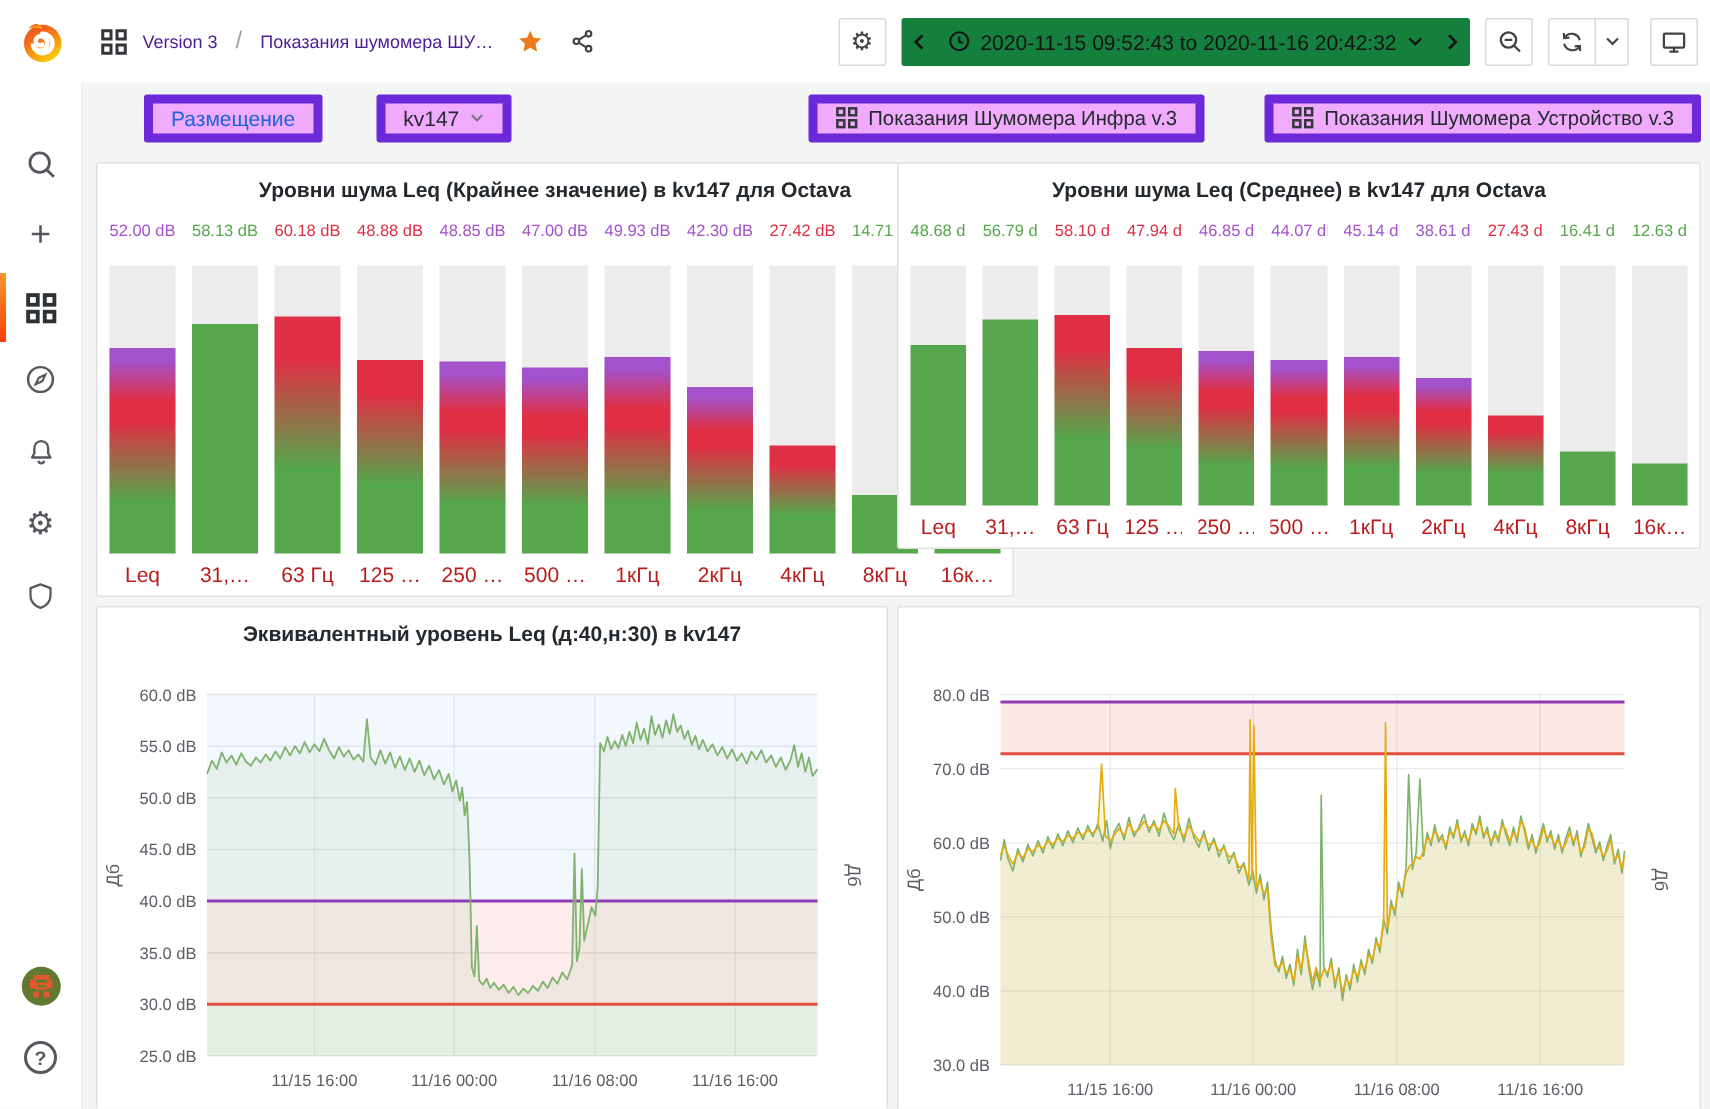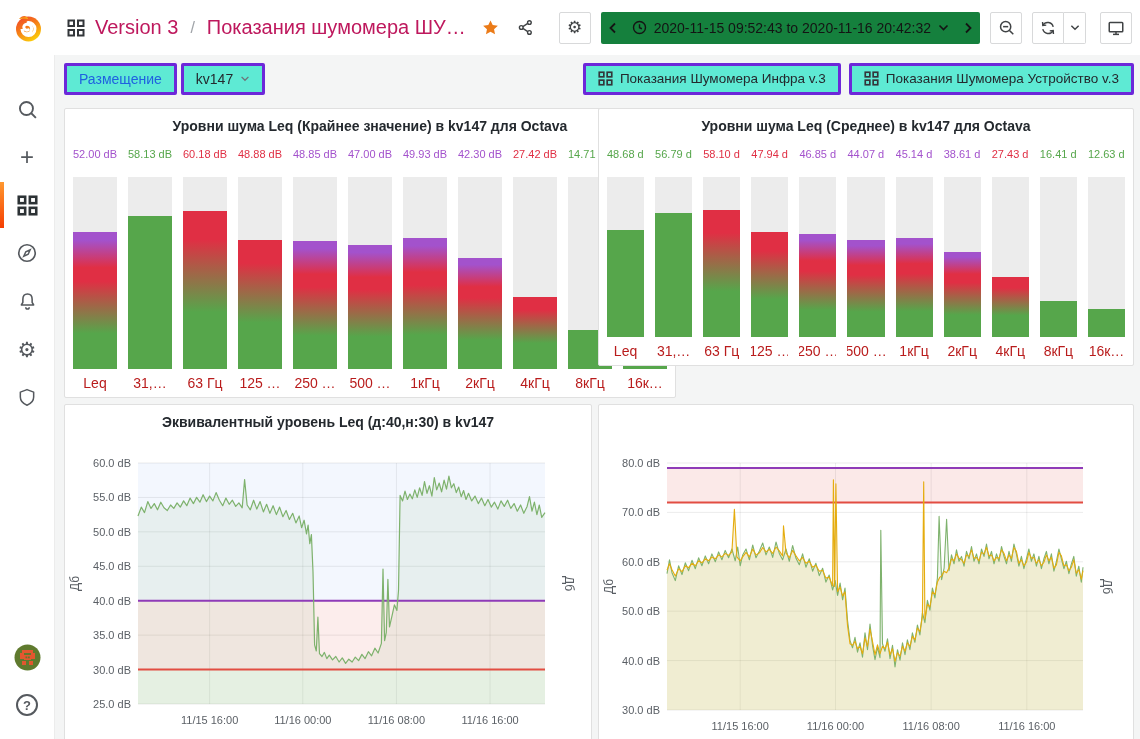--- a/index.html
+++ b/index.html
@@ -2,21 +2,21 @@
 <html><head>
 <meta charset="utf-8">
 <style>
   * { margin:0; padding:0; box-sizing:border-box; }
   html,body { width:1140px; height:739px; overflow:hidden; font-family:"Liberation Sans",sans-serif; background:#f4f5f5; }
 
   
   .topnav { position:absolute; left:0; top:0; width:1140px; height:55px; background:#fff; display:flex; align-items:center; z-index:5; }
   .logo-box { width:55px; height:55px; display:flex; align-items:center; justify-content:center; flex:0 0 55px; }
   .crumb { display:flex; align-items:center; gap:10px; padding-left:12px; }
-  .crumb-txt { font-size:20px; color:#be185d; white-space:nowrap; }
+  .crumb-txt { font-size:12px; color:#4c1d95; white-space:nowrap; }
   .crumb-sep { color:#9fa3a8; font-size:16px; padding:0 2px; }
   .nav-right { margin-left:auto; display:flex; align-items:center; gap:10px; padding-right:8px; }
   .tbtn { height:32px; min-width:32px; border:1px solid #d8d9da; background:#fff; border-radius:2px; display:flex; align-items:center; justify-content:center; color:#404345; cursor:pointer; }
   .gear-glyph { font-size:17px; line-height:1; color:#404345; }
   .picker { height:32px; border-radius:2px; display:flex; align-items:stretch; }
   .picker .seg { display:flex; align-items:center; justify-content:center; padding:0 7px; cursor:pointer; }
   .picker .main { gap:7px; font-size:14px; color:#141414; white-space:nowrap; }
   .refresh-group { display:flex; }
   .refresh-group .tbtn:first-child { border-radius:2px 0 0 2px; }
   .refresh-group .tbtn:last-child { border-left:0; min-width:22px; border-radius:0 2px 2px 0; }
@@ -25,21 +25,21 @@
   .sidebar { position:absolute; left:0; top:55px; bottom:0; width:55px; background:#fff; border-right:1px solid #ececec; display:flex; flex-direction:column; align-items:center; padding-top:30px; z-index:4; }
   .side-item { position:relative; width:55px; height:48px; display:flex; align-items:center; justify-content:center; color:#55595e; cursor:pointer; }
   .side-item .ind { position:absolute; left:0; top:1px; width:4px; height:46px; background:linear-gradient(180deg,#ff9830,#f53e01); }
   .side-bottom { margin-top:auto; display:flex; flex-direction:column; align-items:center; padding-bottom:10px; }
   .plus-glyph { font-size:24px; font-weight:400; color:#55595e; line-height:1; }
   .help-circle { width:22px; height:22px; border-radius:50%; border:2px solid #55595e; display:flex; align-items:center; justify-content:center; font-size:13px; font-weight:bold; color:#55595e; }
 
   
   .submenu { position:absolute; left:55px; top:55px; right:0; height:47px; background:#f4f5f5; display:flex; align-items:center; padding:0 6px 0 9px; }
   .var-pair { display:flex; gap:4px; margin-right:16px; }
-  .chipbtn { height:32px; background:#5eead4; border:3px solid #6d28d9; border-radius:2px; display:flex; align-items:center; gap:7px; padding:0 12px; font-size:14px; cursor:pointer; white-space:nowrap; }
+  .chipbtn { height:32px; background:#f0abfc; border:6px solid #6d28d9; border-radius:2px; display:flex; align-items:center; gap:7px; padding:0 12px; font-size:14px; cursor:pointer; white-space:nowrap;margin-left:32px; }
   .chip-label { color:#1f62e0; }
   .chip-value { color:#24292e; }
   .sub-right { margin-left:auto; display:flex; gap:8px; }
   .linkbtn { color:#24292e; font-size:13.5px; }
 
   
   .content { position:absolute; left:55px; top:102px; right:0; bottom:0; overflow:hidden; }
   .panel { position:absolute; background:#fff; border:1px solid #e0e0e0; border-radius:2px; }
   .p1 { left:9px;  top:6px;   width:612px; height:290px; }
   .p2 { left:543px; top:6px;  width:536px; height:258px; }

